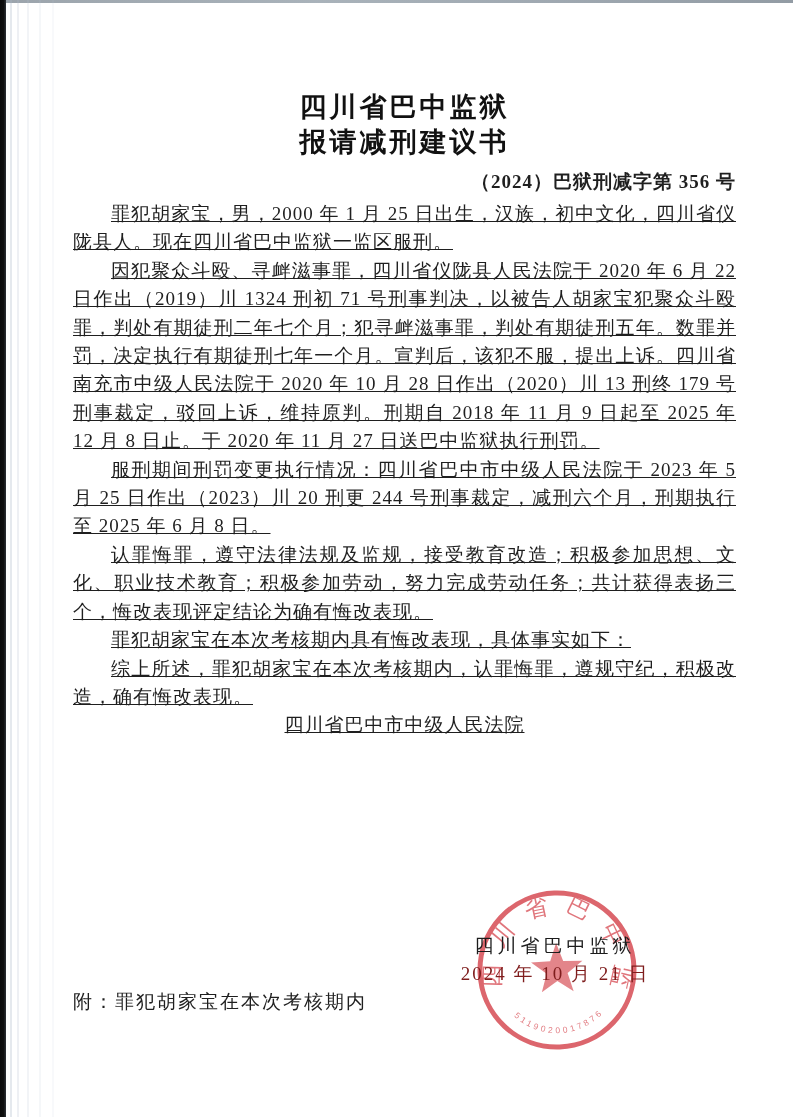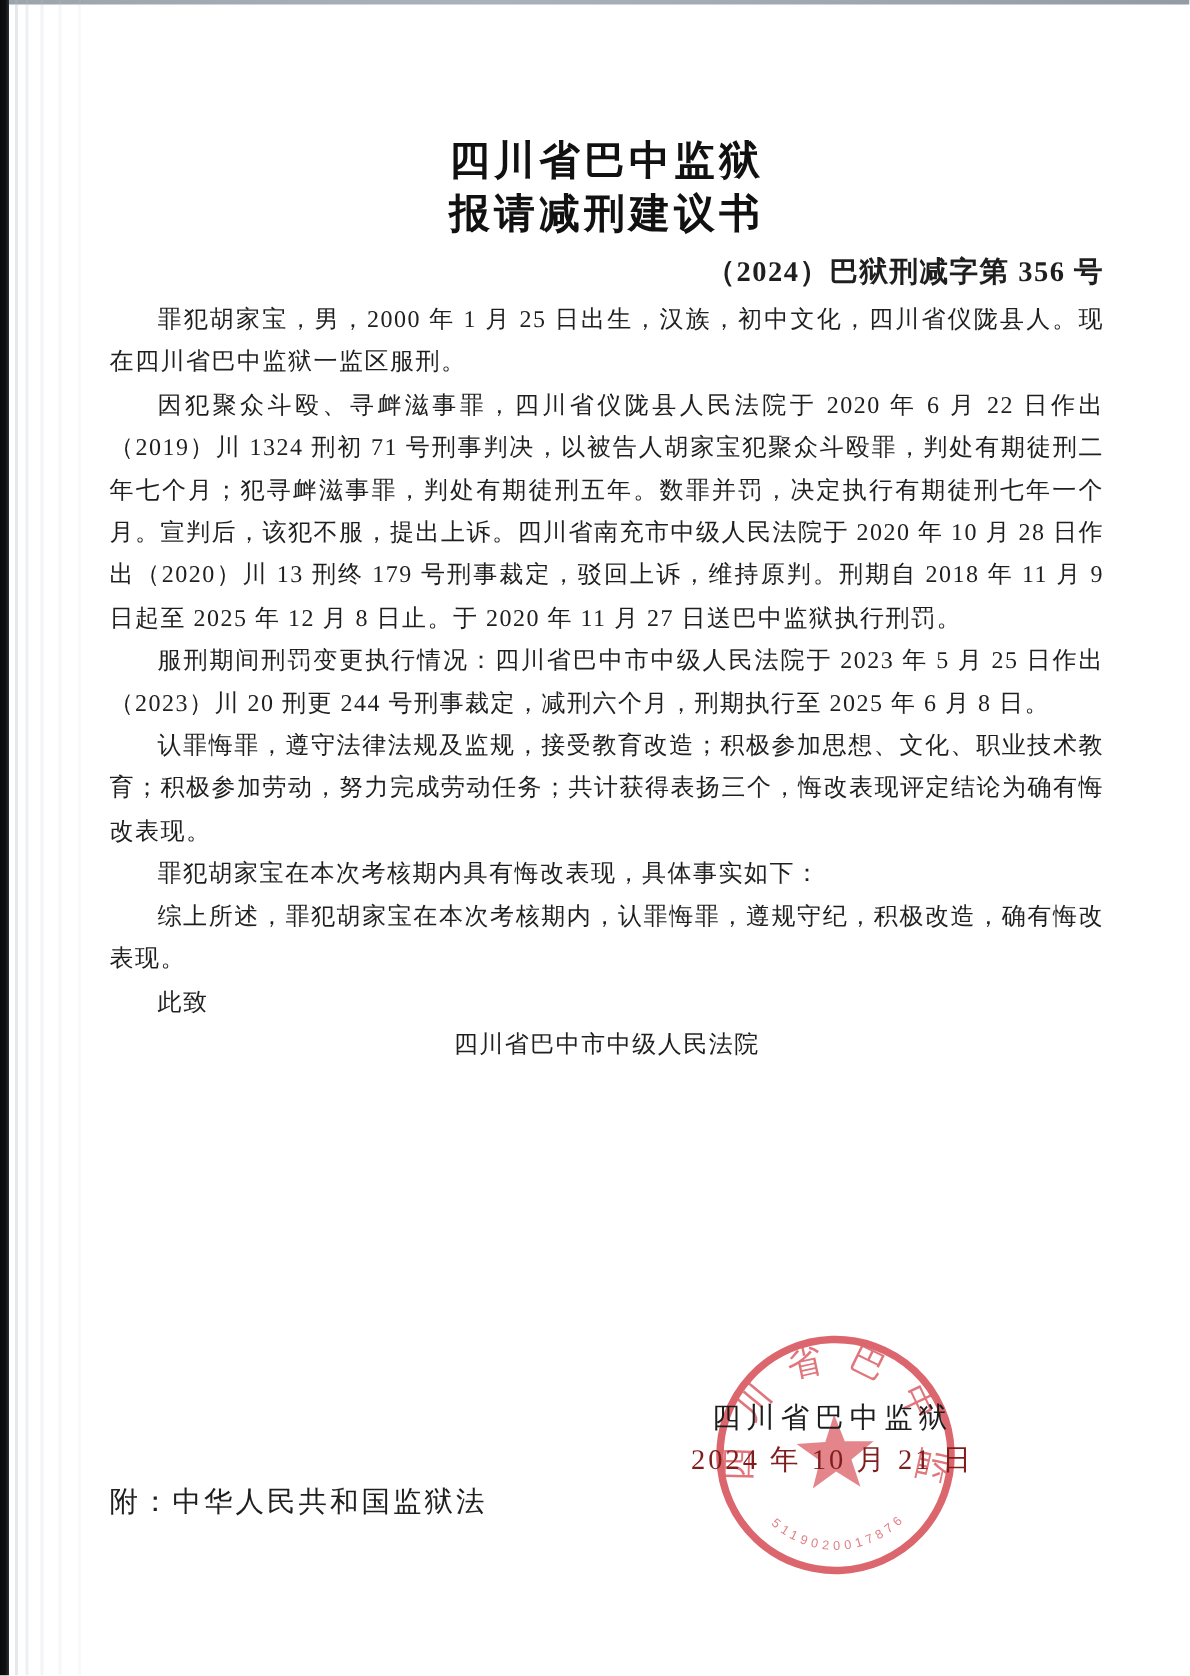--- a/index.html
+++ b/index.html
@@ -45,25 +45,26 @@
     text-align:right;
     font-size:19px;
     letter-spacing:1px;
     margin-top:9px;
     line-height:26px;
     font-weight:bold;
   }
   .body-text{margin-top:5px;}
   .para{
     margin:0;
-    font-size:16px;
+    font-size:19px;
     line-height:28.4px;
     letter-spacing:1px;
     text-indent:2em;
     text-align:justify;
+    text-decoration:underline;
   }
   .para.closing-salute{text-align:left;}
   .para.closing-court{text-indent:0;text-align:center;}
 
   
   .sign-block{
     position:absolute;left:447px;top:932px;width:216px;
     text-align:center;z-index:3;
   }
   .sign-org{
@@ -104,21 +105,20 @@
 
   <div class="body-text">
       <p class="para">罪犯胡家宝，男，2000 年 1 月 25 日出生，汉族，初中文化，四川省仪陇县人。现在四川省巴中监狱一监区服刑。</p>
       <p class="para">因犯聚众斗殴、寻衅滋事罪，四川省仪陇县人民法院于 2020 年 6 月 22 日作出（2019）川 1324 刑初 71 号刑事判决，以被告人胡家宝犯聚众斗殴罪，判处有期徒刑二年七个月；犯寻衅滋事罪，判处有期徒刑五年。数罪并罚，决定执行有期徒刑七年一个月。宣判后，该犯不服，提出上诉。四川省南充市中级人民法院于 2020 年 10 月 28 日作出（2020）川 13 刑终 179 号刑事裁定，驳回上诉，维持原判。刑期自 2018 年 11 月 9 日起至 2025 年 12 月 8 日止。于 2020 年 11 月 27 日送巴中监狱执行刑罚。</p>
       <p class="para">服刑期间刑罚变更执行情况：四川省巴中市中级人民法院于 2023 年 5 月 25 日作出（2023）川 20 刑更 244 号刑事裁定，减刑六个月，刑期执行至 2025 年 6 月 8 日。</p>
       <p class="para">认罪悔罪，遵守法律法规及监规，接受教育改造；积极参加思想、文化、职业技术教育；积极参加劳动，努力完成劳动任务；共计获得表扬三个，悔改表现评定结论为确有悔改表现。</p>
       <p class="para">罪犯胡家宝在本次考核期内具有悔改表现，具体事实如下：</p>
       <p class="para">综上所述，罪犯胡家宝在本次考核期内，认罪悔罪，遵规守纪，积极改造，确有悔改表现。</p>
     </div>
 
-  <p class="para closing-salute">此致</p>
   <p class="para closing-court">四川省巴中市中级人民法院</p>
 </div>
 
 <svg class="seal" viewBox="0 0 170 170" xmlns="http://www.w3.org/2000/svg">
   <circle cx="85" cy="85" r="77" fill="none" stroke="#d8525a" stroke-width="5"></circle>
   <polygon points="85,58 91.5,76.1 110.7,76.7 95.5,88.4 100.9,106.8 85,96 69.1,106.8 74.5,88.4 59.3,76.7 78.5,76.1" fill="#d8525a" opacity="0.8"></polygon>
   <defs>
     <path id="sealArcTop" d="M 35.6,113.5 A 57,57 0 1 1 134.4,113.5" fill="none"></path>
     <path id="sealArcBottom" d="M 37,126 A 63,63 0 0 0 133,126" fill="none"></path>
   </defs>
@@ -128,13 +128,13 @@
   <text font-size="8.5" font-family="Liberation Sans, DejaVu Sans, sans-serif" letter-spacing="3" opacity="0.85">
     <textPath href="#sealArcBottom" startOffset="5">5119020017876</textPath>
   </text>
 </svg>
 
 <div class="sign-block">
   <div class="sign-org">四川省巴中监狱</div>
   <div class="sign-date">2024 年 10 月 21 日</div>
 </div>
 
-<div class="attachment">附：中华人民共和国监狱法</div>
+<div class="attachment">附：罪犯胡家宝在本次考核期内</div>
 
 </body></html>

